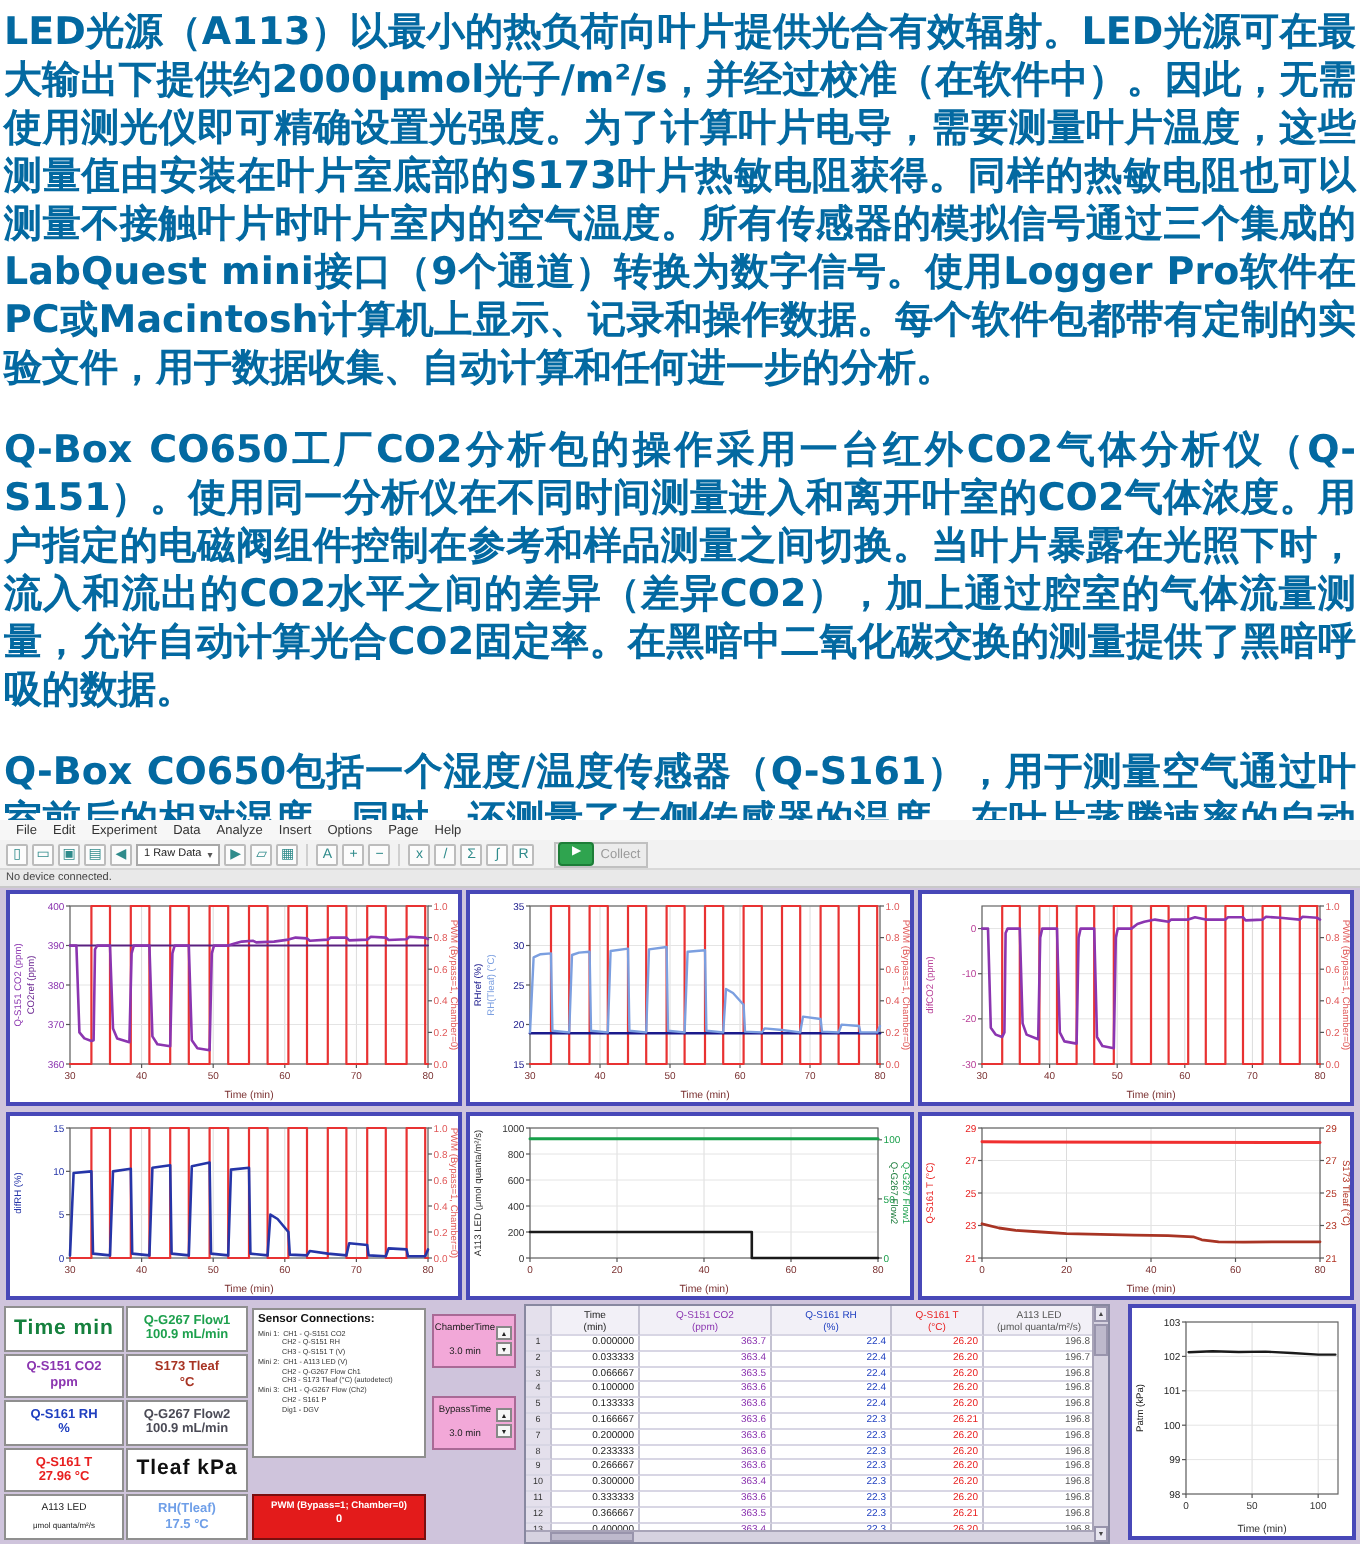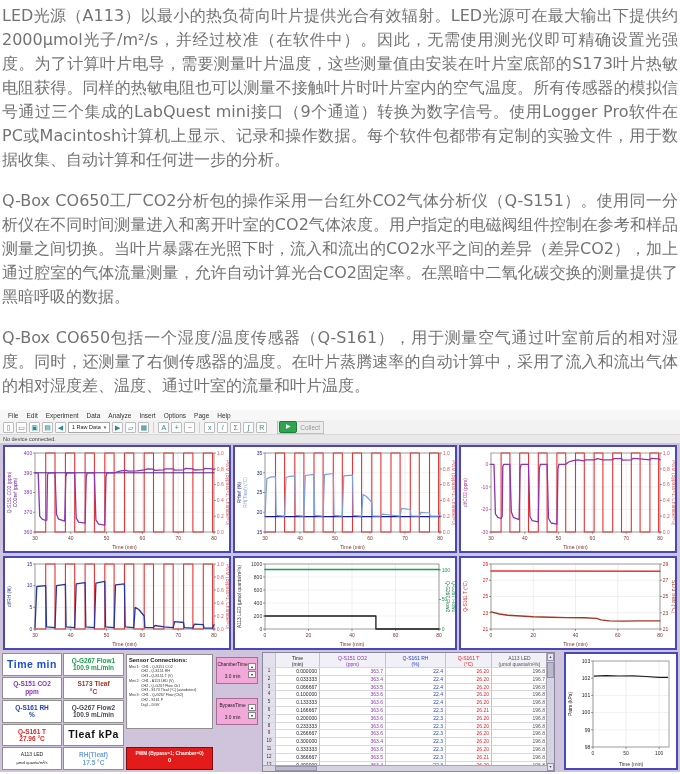--- a/index.html
+++ b/index.html
@@ -1,20 +1,20 @@
 <!DOCTYPE html>
 <html><head>
 <meta charset="utf-8">
 <style>
   html,body{margin:0;padding:0;}
   body{width:680px;height:774px;position:relative;background:#fff;overflow:hidden;
        font-family:"Liberation Sans",sans-serif;}
   
-  .doc{position:absolute;top:4px;left:2px;width:676px;font-size:16px;line-height:24px;
-       color:#737373;text-align:justify;font-family:"DejaVu Sans",sans-serif;}
+  .doc{position:absolute;top:4px;left:2px;width:676px;font-size:19px;line-height:24px;
+       color:#0369a1;text-align:justify;font-family:"DejaVu Sans",sans-serif;font-weight:bold;}
   .doc p{margin:0;}
   .doc p + p{margin-top:17px;}
   
   .shot{position:absolute;top:410px;left:0;width:680px;height:362px;background:#cfc4dc;}
   .menubar{position:absolute;top:0;left:0;right:0;height:10px;background:#f7f7f7;
            display:flex;align-items:center;padding-left:4px;font-size:6.5px;color:#333;}
   .menubar span{padding:0 4px;}
   .toolbar{position:absolute;top:10px;left:0;right:0;height:15px;background:#f2f2f2;
            display:flex;align-items:center;gap:2px;padding-left:3px;border-bottom:1px solid #d8d8d8;box-sizing:border-box;}
   .tbgroup{display:flex;gap:2px;align-items:center;}
@@ -482,21 +482,21 @@
         <line x1="25" y1="24.199999999999996" x2="27" y2="24.199999999999996" stroke="#555" stroke-width="0.6"></line>
         <text x="24.2" y="25.999999999999996" text-anchor="end" font-size="5" fill="#222222">102</text>
         <line x1="25" y1="7" x2="27" y2="7" stroke="#555" stroke-width="0.6"></line>
         <text x="24.2" y="8.8" text-anchor="end" font-size="5" fill="#222222">103</text>
         <text x="65" y="112" text-anchor="middle" font-size="5.2" fill="#333333">Time (min)</text>
         <text x="5.5" y="50" text-anchor="middle" font-size="4.8" fill="#222222" transform="rotate(-90 5.5 50)">Patm (kPa)</text>
         <polyline points="28.3,22.1 40.2,21.6 53.4,22.0 66.7,21.8 79.9,22.5 93.1,23.3 101.7,23.3" fill="none" stroke="#1a1a1a" stroke-width="1.2" stroke-linejoin="round" stroke-linecap="round"></polyline>
       </svg></div>
 
   <div class="meters" id="meters">
-      <div class="meter big" style="color: #1d4ed8;">
+      <div class="meter big" style="color: #15803d;">
         <div class="l1">Time  min</div>
       </div>
       <div class="meter" style="color: rgb(139, 53, 176);">
         <div class="l1">Q-S151 CO2</div>
         <div class="l2">ppm</div>
       </div>
       <div class="meter" style="color: rgb(32, 64, 192);">
         <div class="l1">Q-S161 RH</div>
         <div class="l2">%</div>
       </div>

